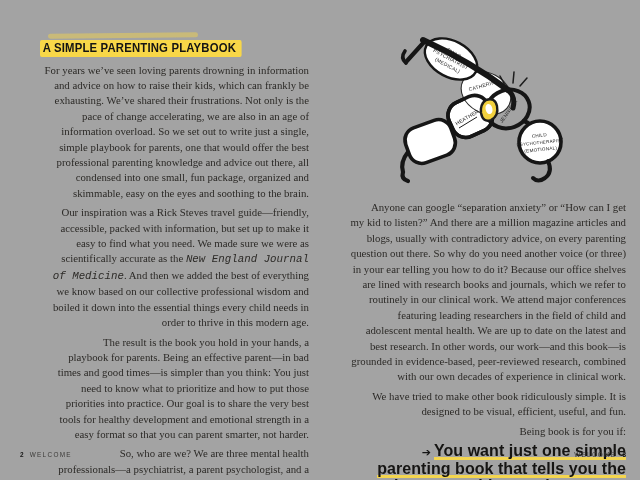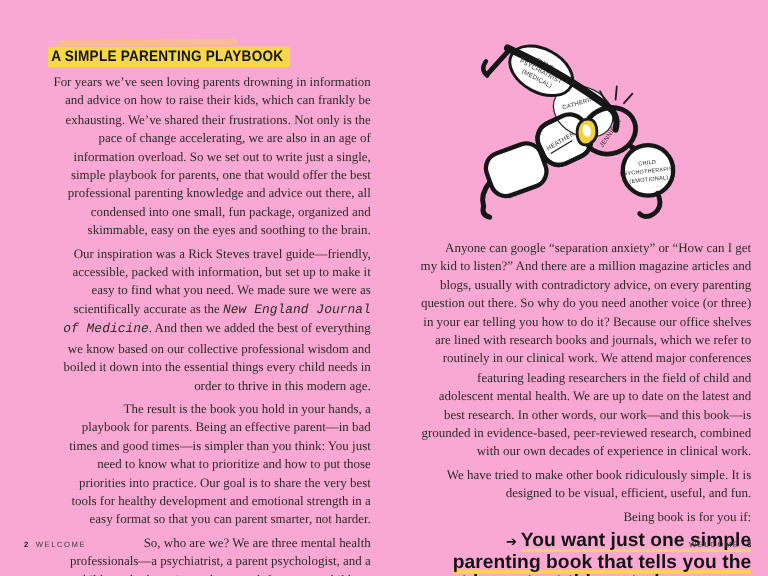--- a/index.html
+++ b/index.html
@@ -1,16 +1,16 @@
 <!DOCTYPE html>
 <html><head>
 <meta charset="utf-8">
 <style>
   html,body{margin:0;padding:0;background:#ffffff;}
-  .spread{position:relative;width:640px;height:480px;background:#f9a8d4;overflow:hidden;
+  .spread{position:relative;width:640px;height:480px;background:#a3a3a3;overflow:hidden;
           font-family:"Liberation Serif", serif;color:#2c2a27;}
   
   .left-col{position:absolute;left:40px;top:38px;width:273px;}
   .title-line{display:block;margin-bottom:1px;}
   .title-line span{display:inline-block;transform:scaleX(.9);transform-origin:0 50%;
       font-family:"Liberation Sans", sans-serif;font-weight:700;font-size:12.6px;
       line-height:14.6px;color:#141414;background:#f8d748;padding:1px 6px 1px 3px;
       border-radius:2px;letter-spacing:.2px;}
   .smudge{position:absolute;left:8px;top:-5px;width:150px;height:5px;background:#f8d748;
       opacity:.45;border-radius:3px;transform:rotate(-.6deg);}

